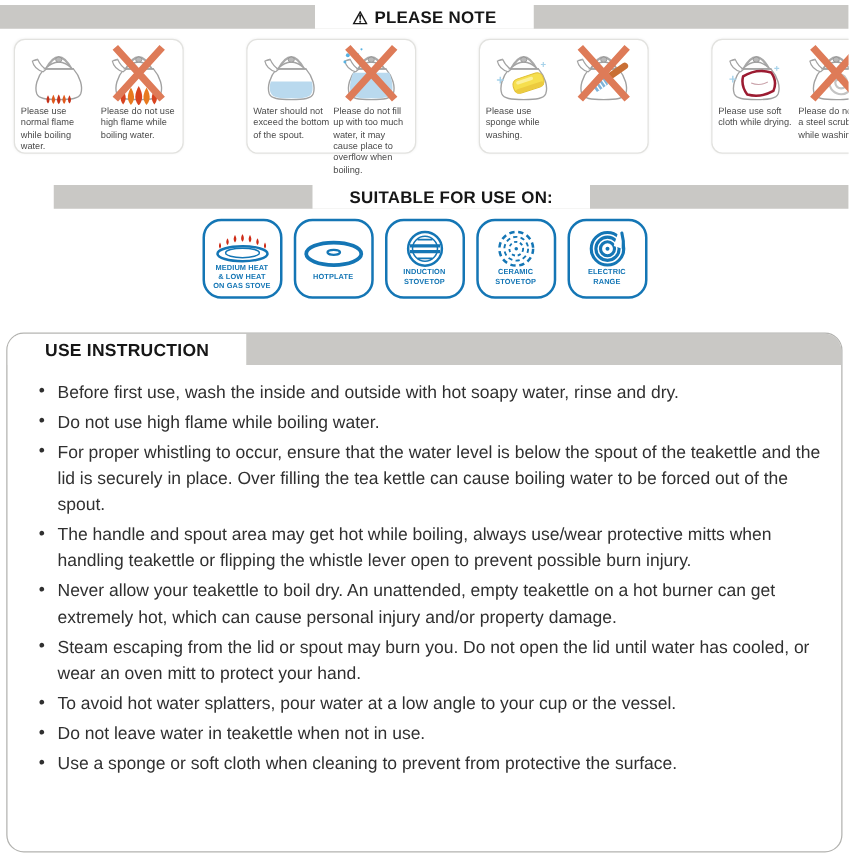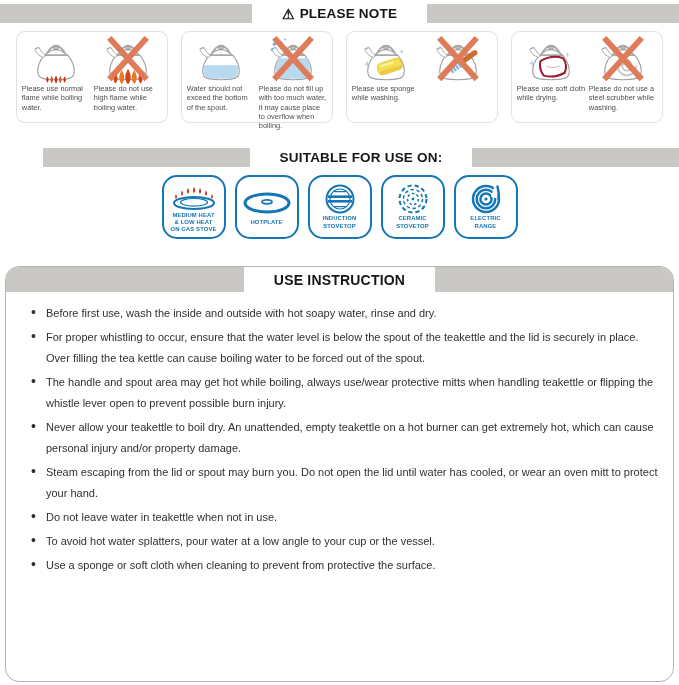--- a/index.html
+++ b/index.html
@@ -16,20 +16,21 @@
     padding:0 30px; font-weight:bold; font-size:13.5px; color:#161616; letter-spacing:.2px;
   }
   .warn-glyph { font-size:14px; line-height:1; }
 
   
   .panels { display:flex; justify-content:center; gap:13px; margin-top:8px; }
   .panel {
     width:152px; height:92px; box-sizing:border-box; background:#fff;
     border:1px solid #e2e2df; border-radius:9px; display:flex; padding:2px 3px;
     box-shadow:0 0 2px rgba(0,0,0,.04);
+    margin-left:37px;
   }
   .half { flex:1; display:flex; flex-direction:column; align-items:center; min-width:0; }
   .ill { width:64px; height:50px; flex:0 0 auto; }
   .caption { font-size:7.4px; line-height:1.26; color:#4c4c4c; width:95%; }
 
   
   .suitable { display:flex; justify-content:center; gap:9px; margin-top:8px; }
   .suit-box {
     width:64px; height:64px; box-sizing:border-box; background:#fff;
     border:2px solid #1476b5; border-radius:15px;
@@ -39,26 +40,26 @@
   .suit-label {
     font-size:5.9px; font-weight:bold; color:#1476b5; text-align:center;
     line-height:1.22; white-space:pre-line; letter-spacing:.1px;
   }
 
   
   .use-box {
     margin:27px 5px 0; height:416px; box-sizing:border-box; background:#fff;
     border:1.5px solid #b3b3b0; border-radius:14px; overflow:hidden;
   }
-  .use-header { height:25px; background:#c9c8c5; display:flex; justify-content:center; }
+  .use-header { height:25px; background:#c9c8c5; display:flex; justify-content:flex-start; }
   .use-header .bar-label { font-size:14px; }
   .bullets { margin:0; padding:11px 14px 0 24px; list-style:none; }
   .bullets li {
     position:relative; padding-left:16px; margin:0 0 3px;
-    font-size:11px; line-height:21px; color:#303030;
+    font-size:14px; line-height:21px; color:#303030;
   }
   .bullets li::before { content:"•"; position:absolute; left:1px; top:-1px; font-size:14px; }
 
   .defs-holder { position:absolute; width:0; height:0; overflow:hidden; }
 </style>
 </head>
 <body>
 
 <svg class="defs-holder" aria-hidden="true">
   <defs>
@@ -265,23 +266,24 @@
   </div>
 
   <div class="use-box">
     <div class="use-header">
       <div class="bar-label">
         <span>USE INSTRUCTION</span>
       </div>
     </div>
     <ul class="bullets">
       <li>Before first use, wash the inside and outside with hot soapy water, rinse and dry.</li>
+      <li>Do not use high flame while boiling water.</li>
       <li>For proper whistling to occur, ensure that the water level is below the spout of the teakettle and the lid is securely in place. Over filling the tea kettle can cause boiling water to be forced out of the spout.</li>
       <li>The handle and spout area may get hot while boiling, always use/wear protective mitts when handling teakettle or flipping the whistle lever open to prevent possible burn injury.</li>
       <li>Never allow your teakettle to boil dry. An unattended, empty teakettle on a hot burner can get extremely hot, which can cause personal injury and/or property damage.</li>
       <li>Steam escaping from the lid or spout may burn you. Do not open the lid until water has cooled, or wear an oven mitt to protect your hand.</li>
+      <li>To avoid hot water splatters, pour water at a low angle to your cup or the vessel.</li>
       <li>Do not leave water in teakettle when not in use.</li>
-      <li>To avoid hot water splatters, pour water at a low angle to your cup or the vessel.</li>
       <li>Use a sponge or soft cloth when cleaning to prevent from protective the surface.</li>
     </ul>
   </div>
 
 </div>
 
 </body></html>

